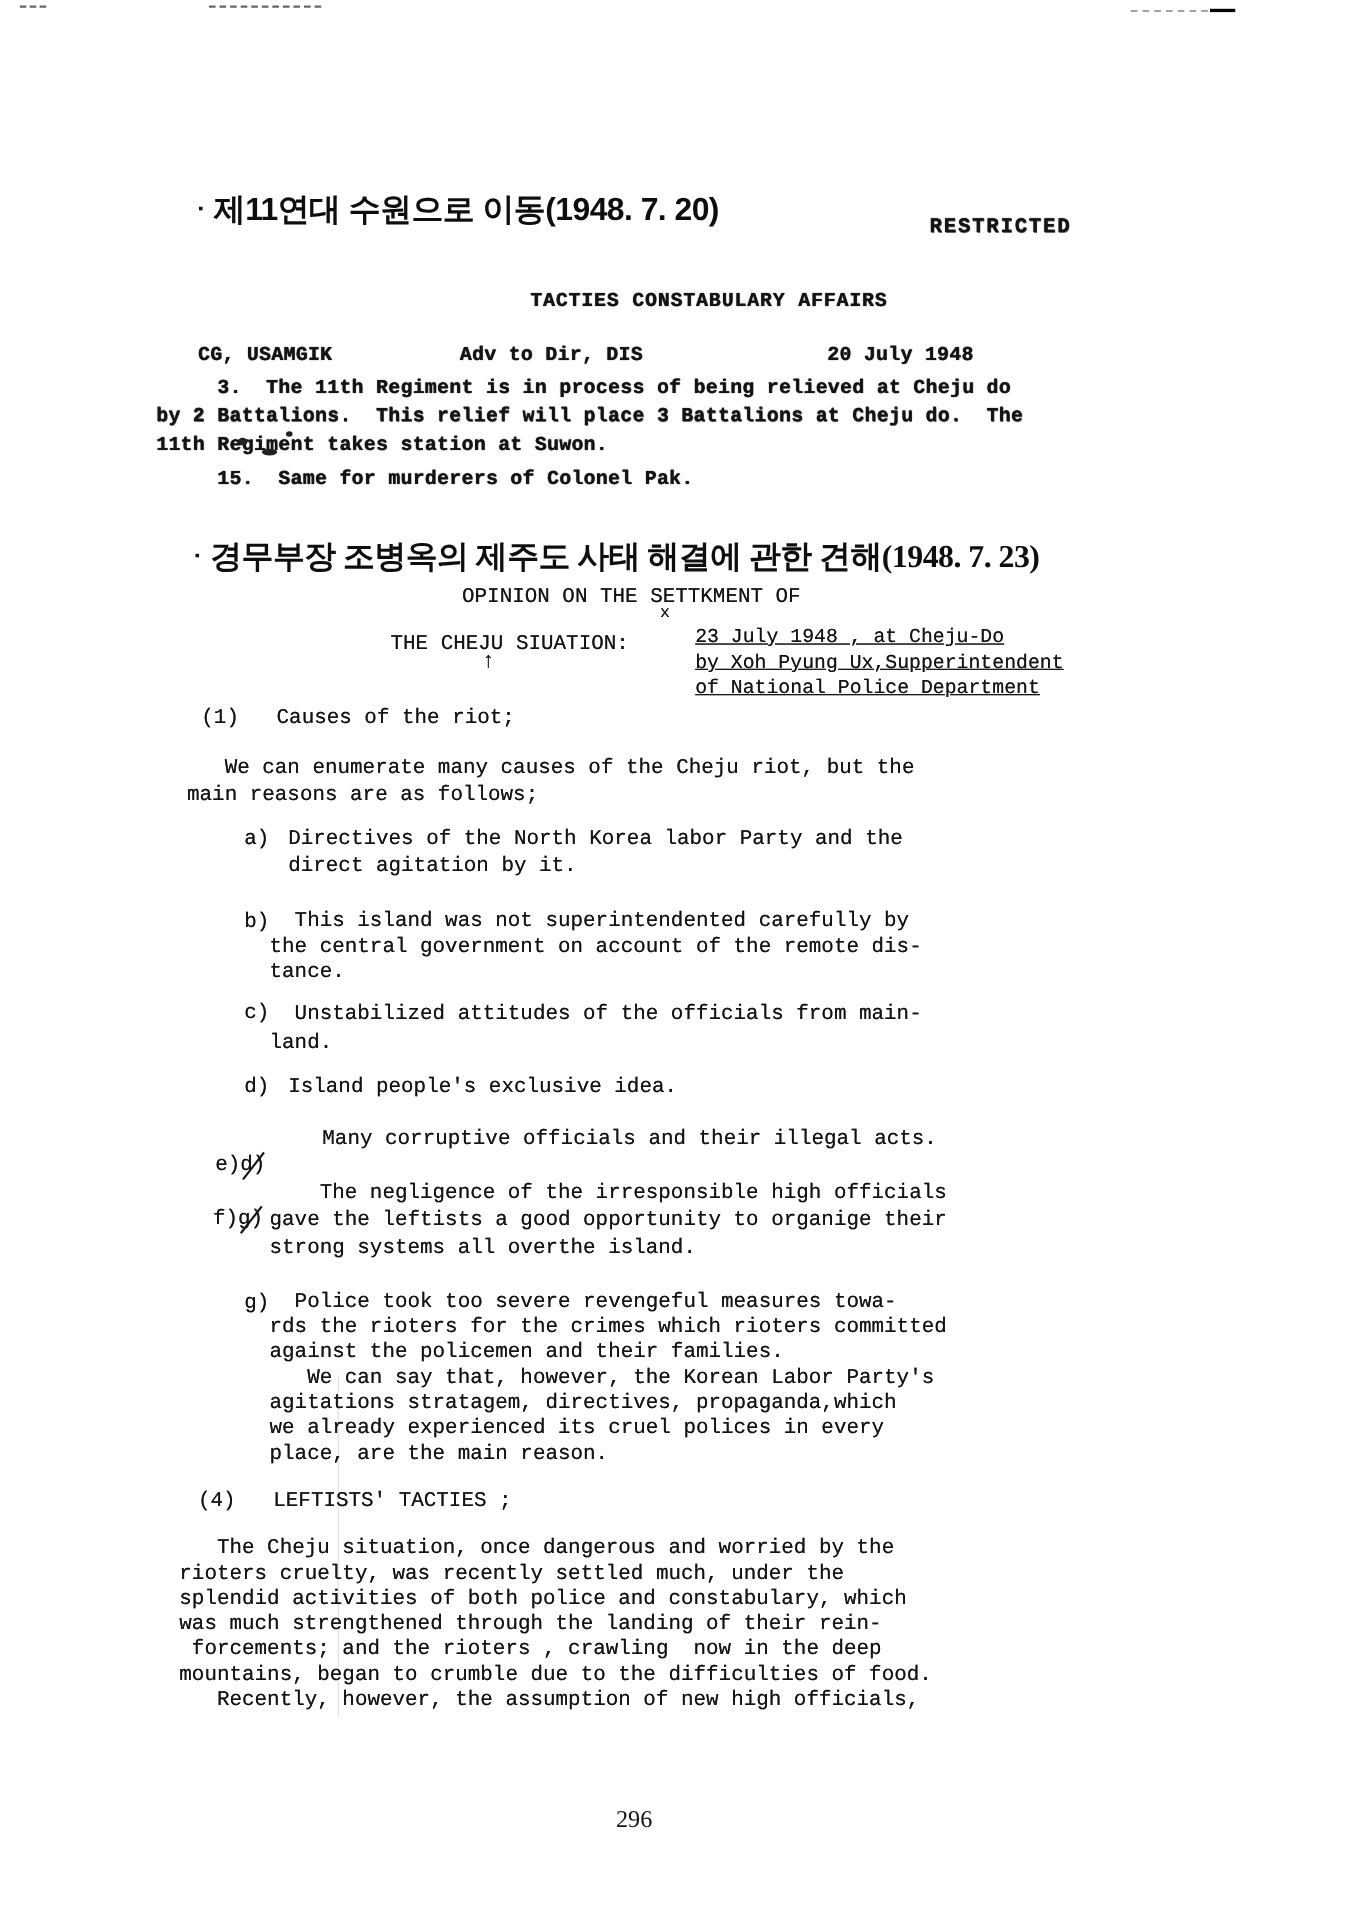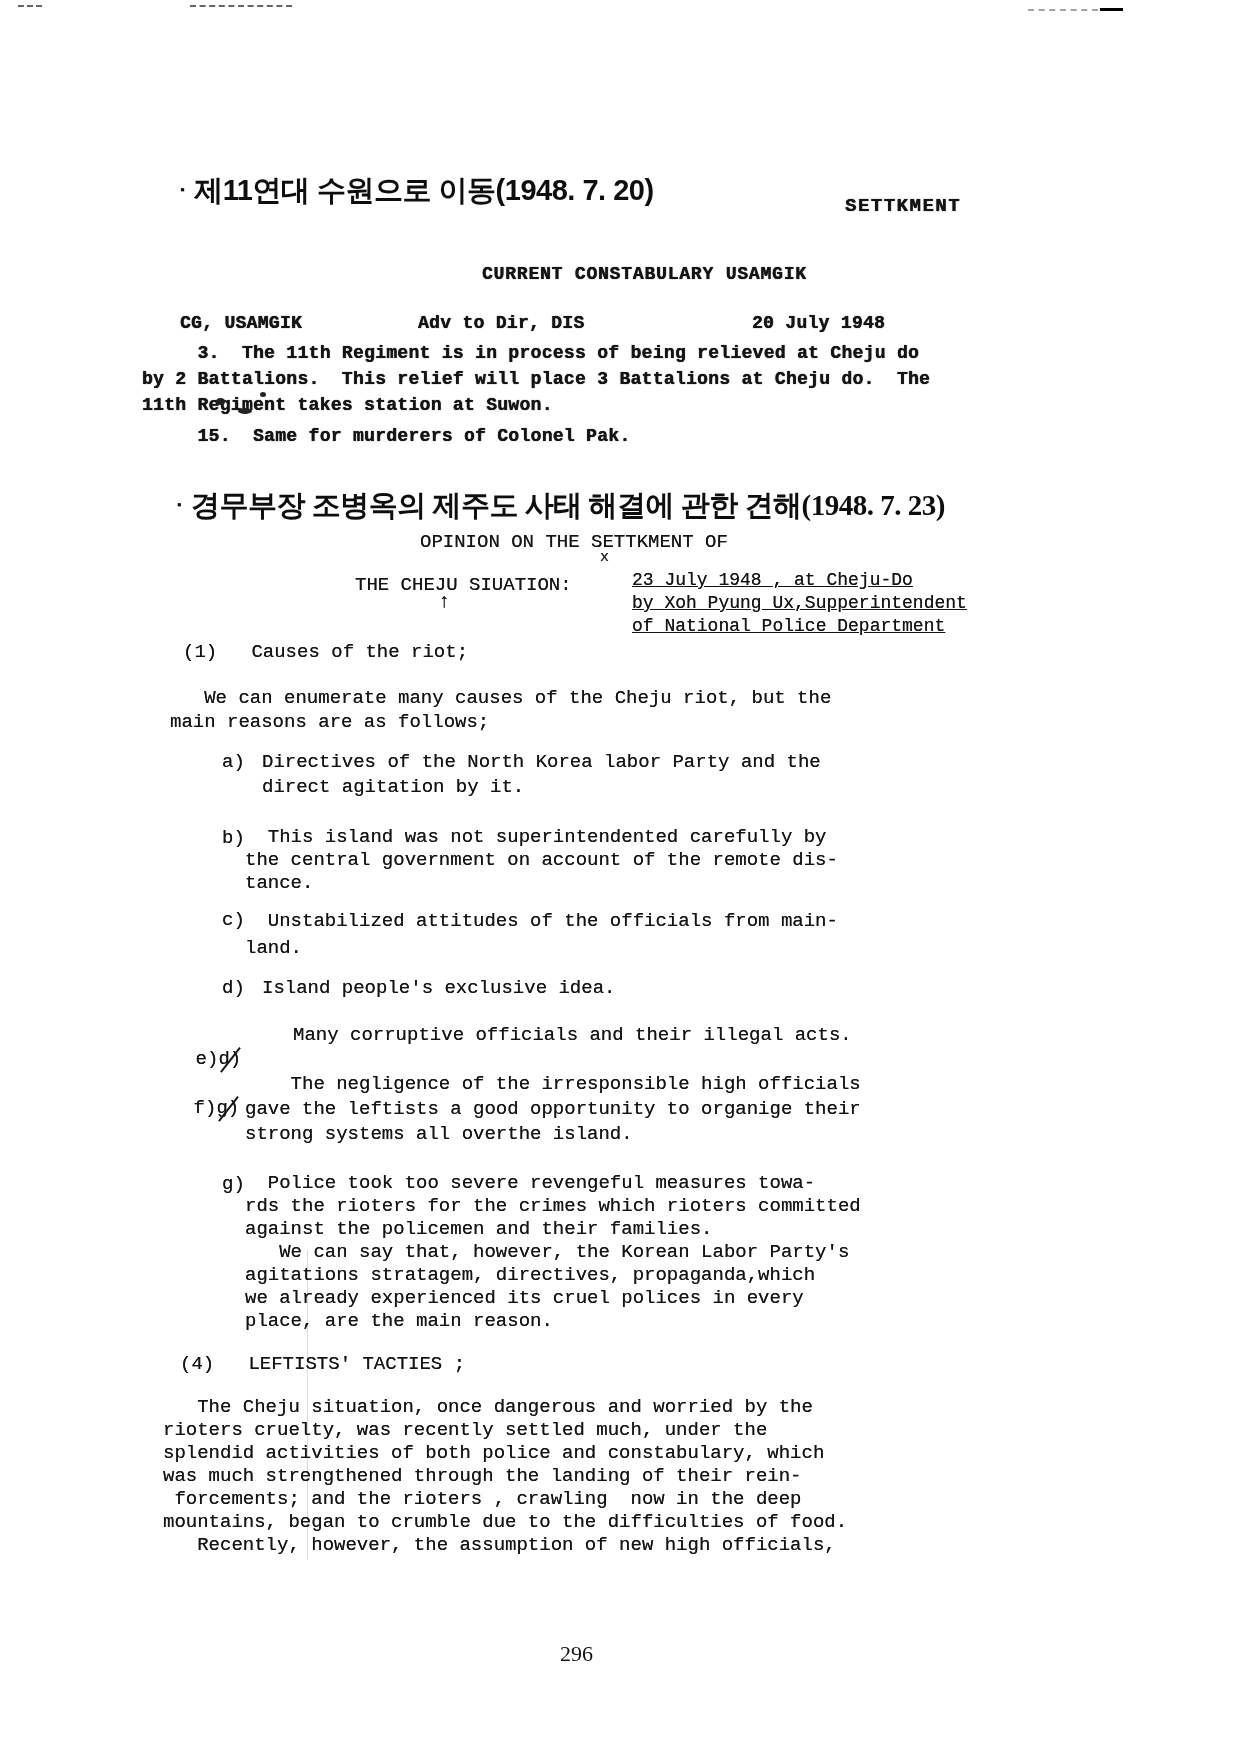--- a/index.html
+++ b/index.html
@@ -36,23 +36,23 @@
 
   <div class="dashes" style="left:18px;top:5px;width:24px;"></div>
   <div class="dashes" style="left:190px;top:5px;width:102px;"></div>
   <div class="dashes" style="left:1028px;top:9px;width:70px;opacity:.45;"></div>
   <div class="artifact" style="left:1100px;top:8px;width:140px;height:3px;"></div>
 
   <div class="korean" style="left:150px;top:138px;">
     <span class="bullet">▪</span><span>제11연대 수원으로 이동(1948. 7. 20)</span>
   </div>
 
-  <div class="tw heavy" style="left:845px;top:194px;font-size:19px;letter-spacing:1.5px;filter:blur(.3px);">SETTKMENT</div>
+  <div class="tw heavy" style="left:845px;top:194px;font-size:19px;letter-spacing:1.5px;filter:blur(.3px);">RESTRICTED</div>
 
-  <div class="tw heavy" style="left:482px;top:262px;letter-spacing:.8px;">CURRENT CONSTABULARY USAMGIK</div>
+  <div class="tw heavy" style="left:482px;top:262px;letter-spacing:.8px;">TACTIES CONSTABULARY AFFAIRS</div>
 
   <div class="tw heavy" style="left:180px;top:311px;text-align:center;">CG, USAMGIK</div>
   <div class="tw heavy" style="left:418px;top:311px;">Adv to Dir, DIS</div>
   <div class="tw heavy" style="left:752px;top:311px;">20 July 1948</div>
 
   <div class="tw heavy" style="left:142px;top:340px;line-height:26px;">     3.  The 11th Regiment is in process of being relieved at Cheju do
 by 2 Battalions.  This relief will place 3 Battalions at Cheju do.  The
 11th Regiment takes station at Suwon.</div>
 
   <div class="speck" style="left:216px;top:398px;width:9px;height:7px;"></div>

